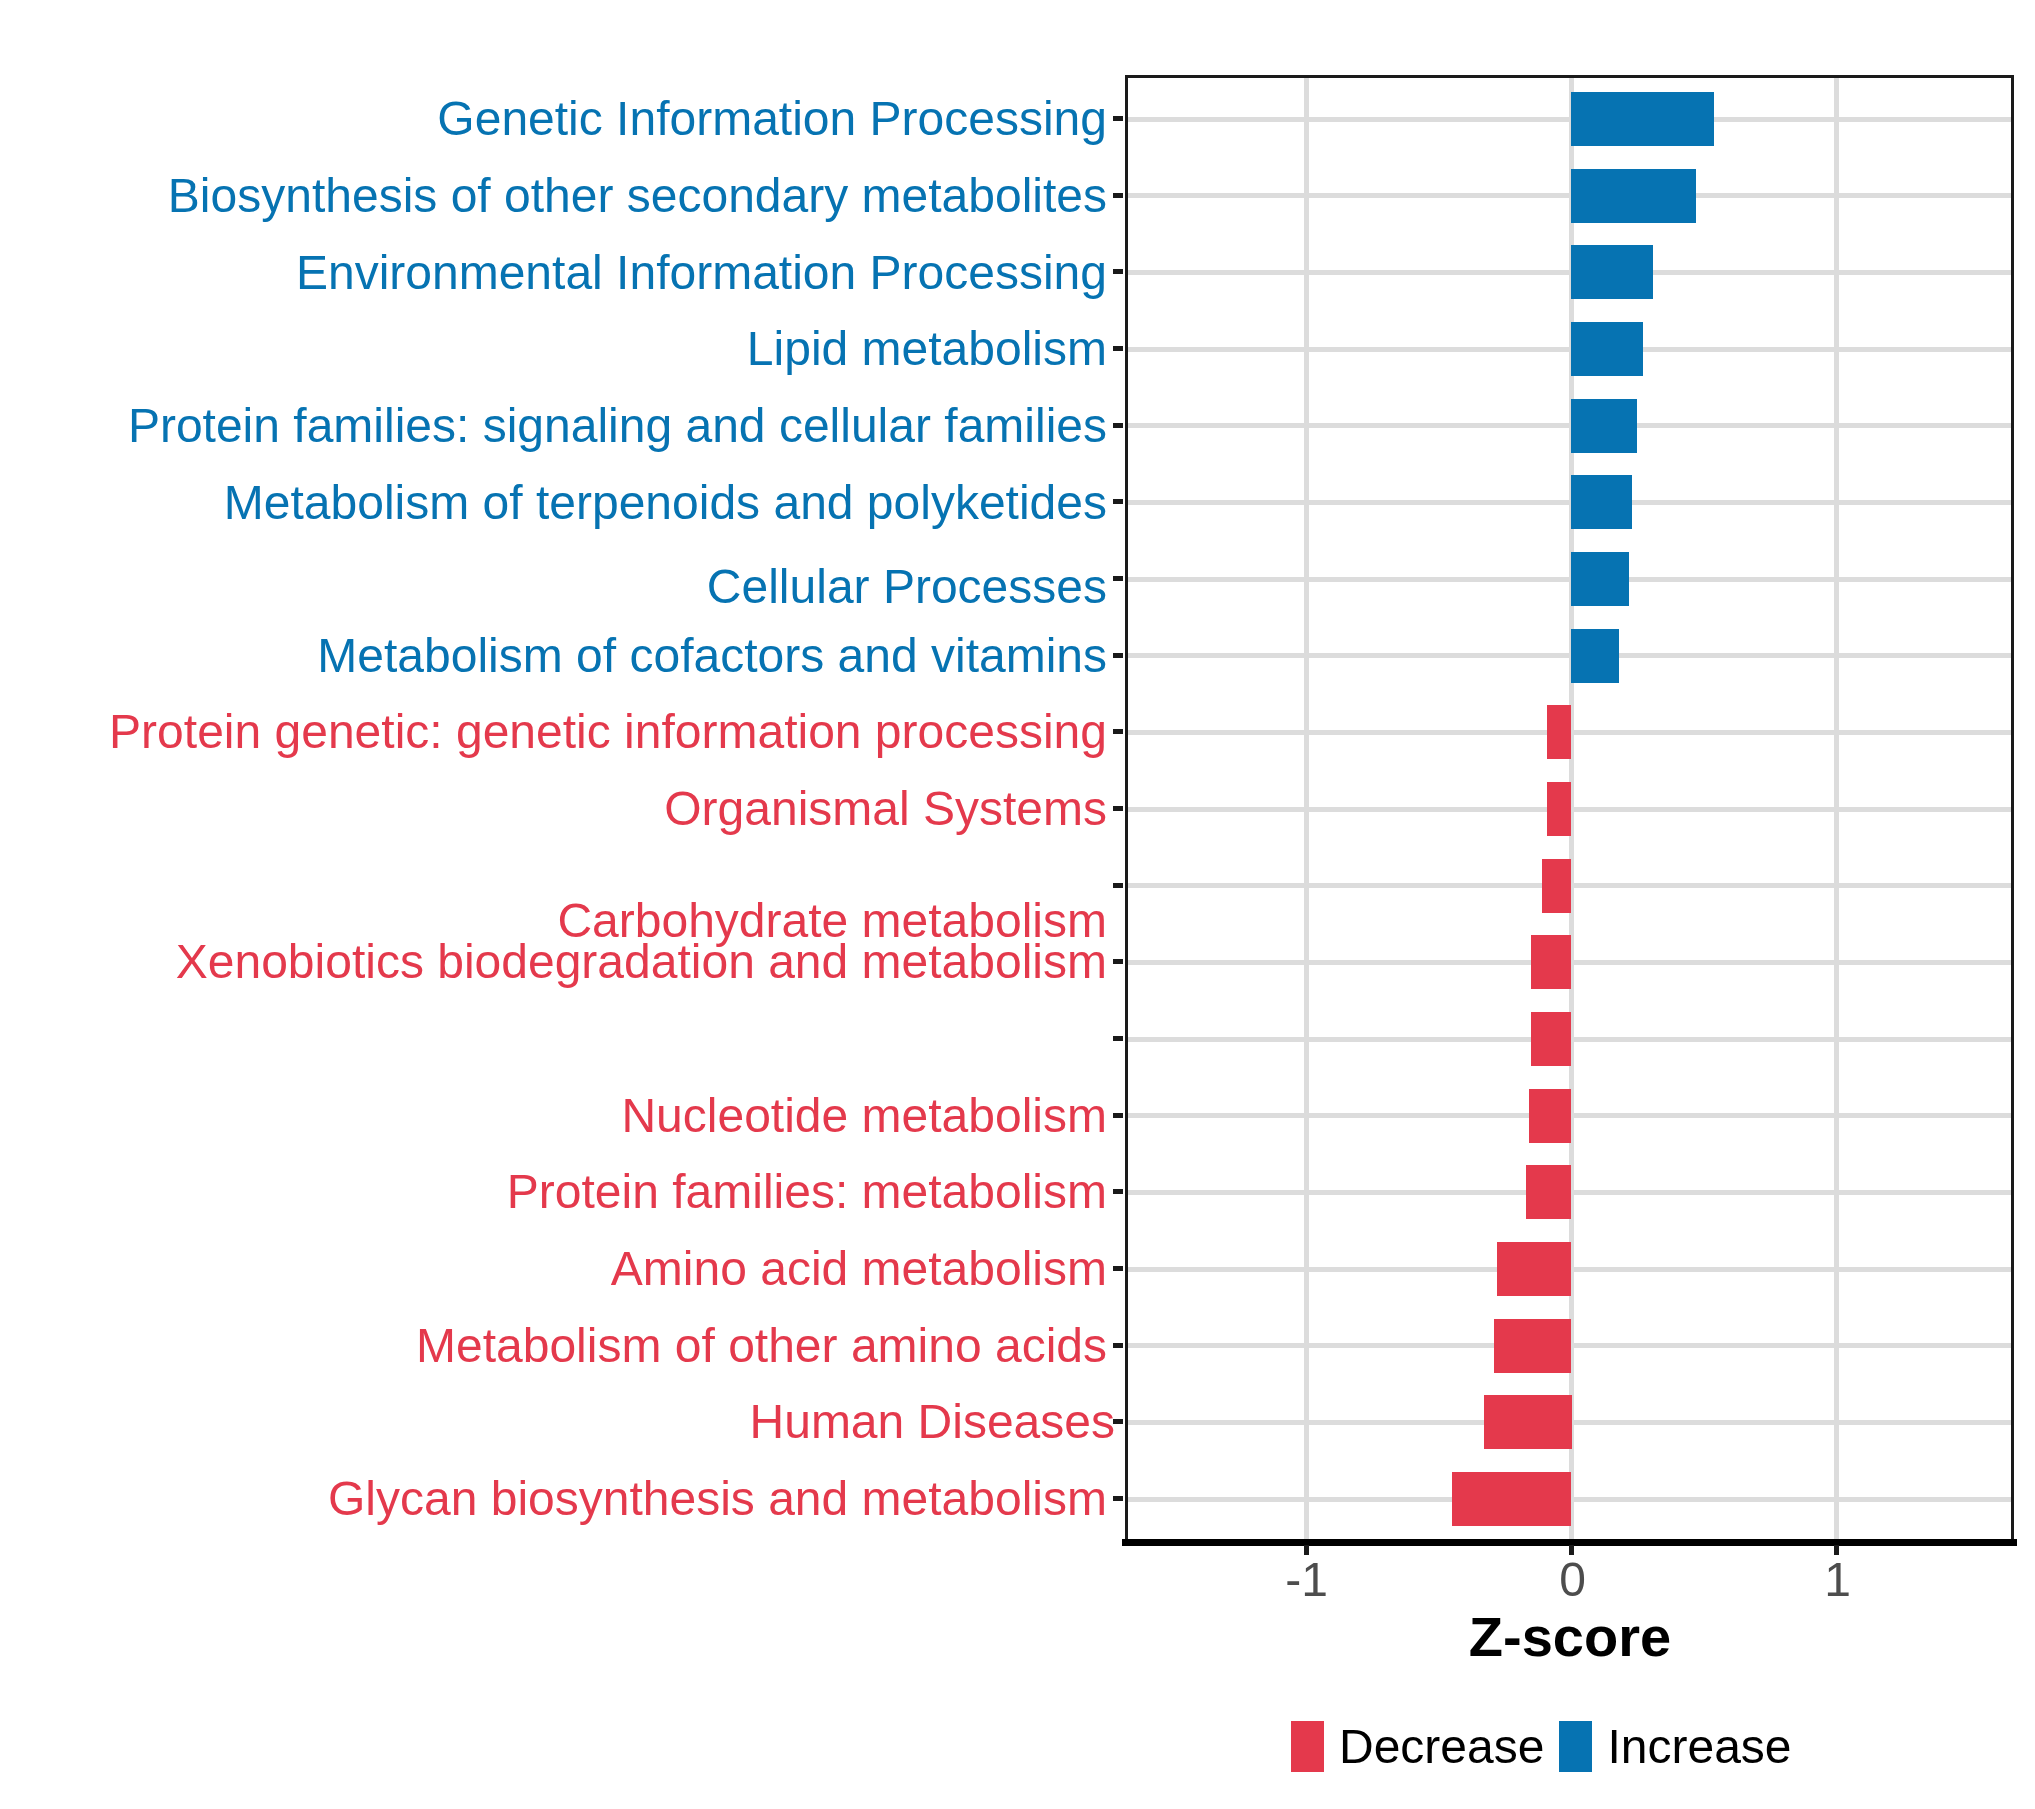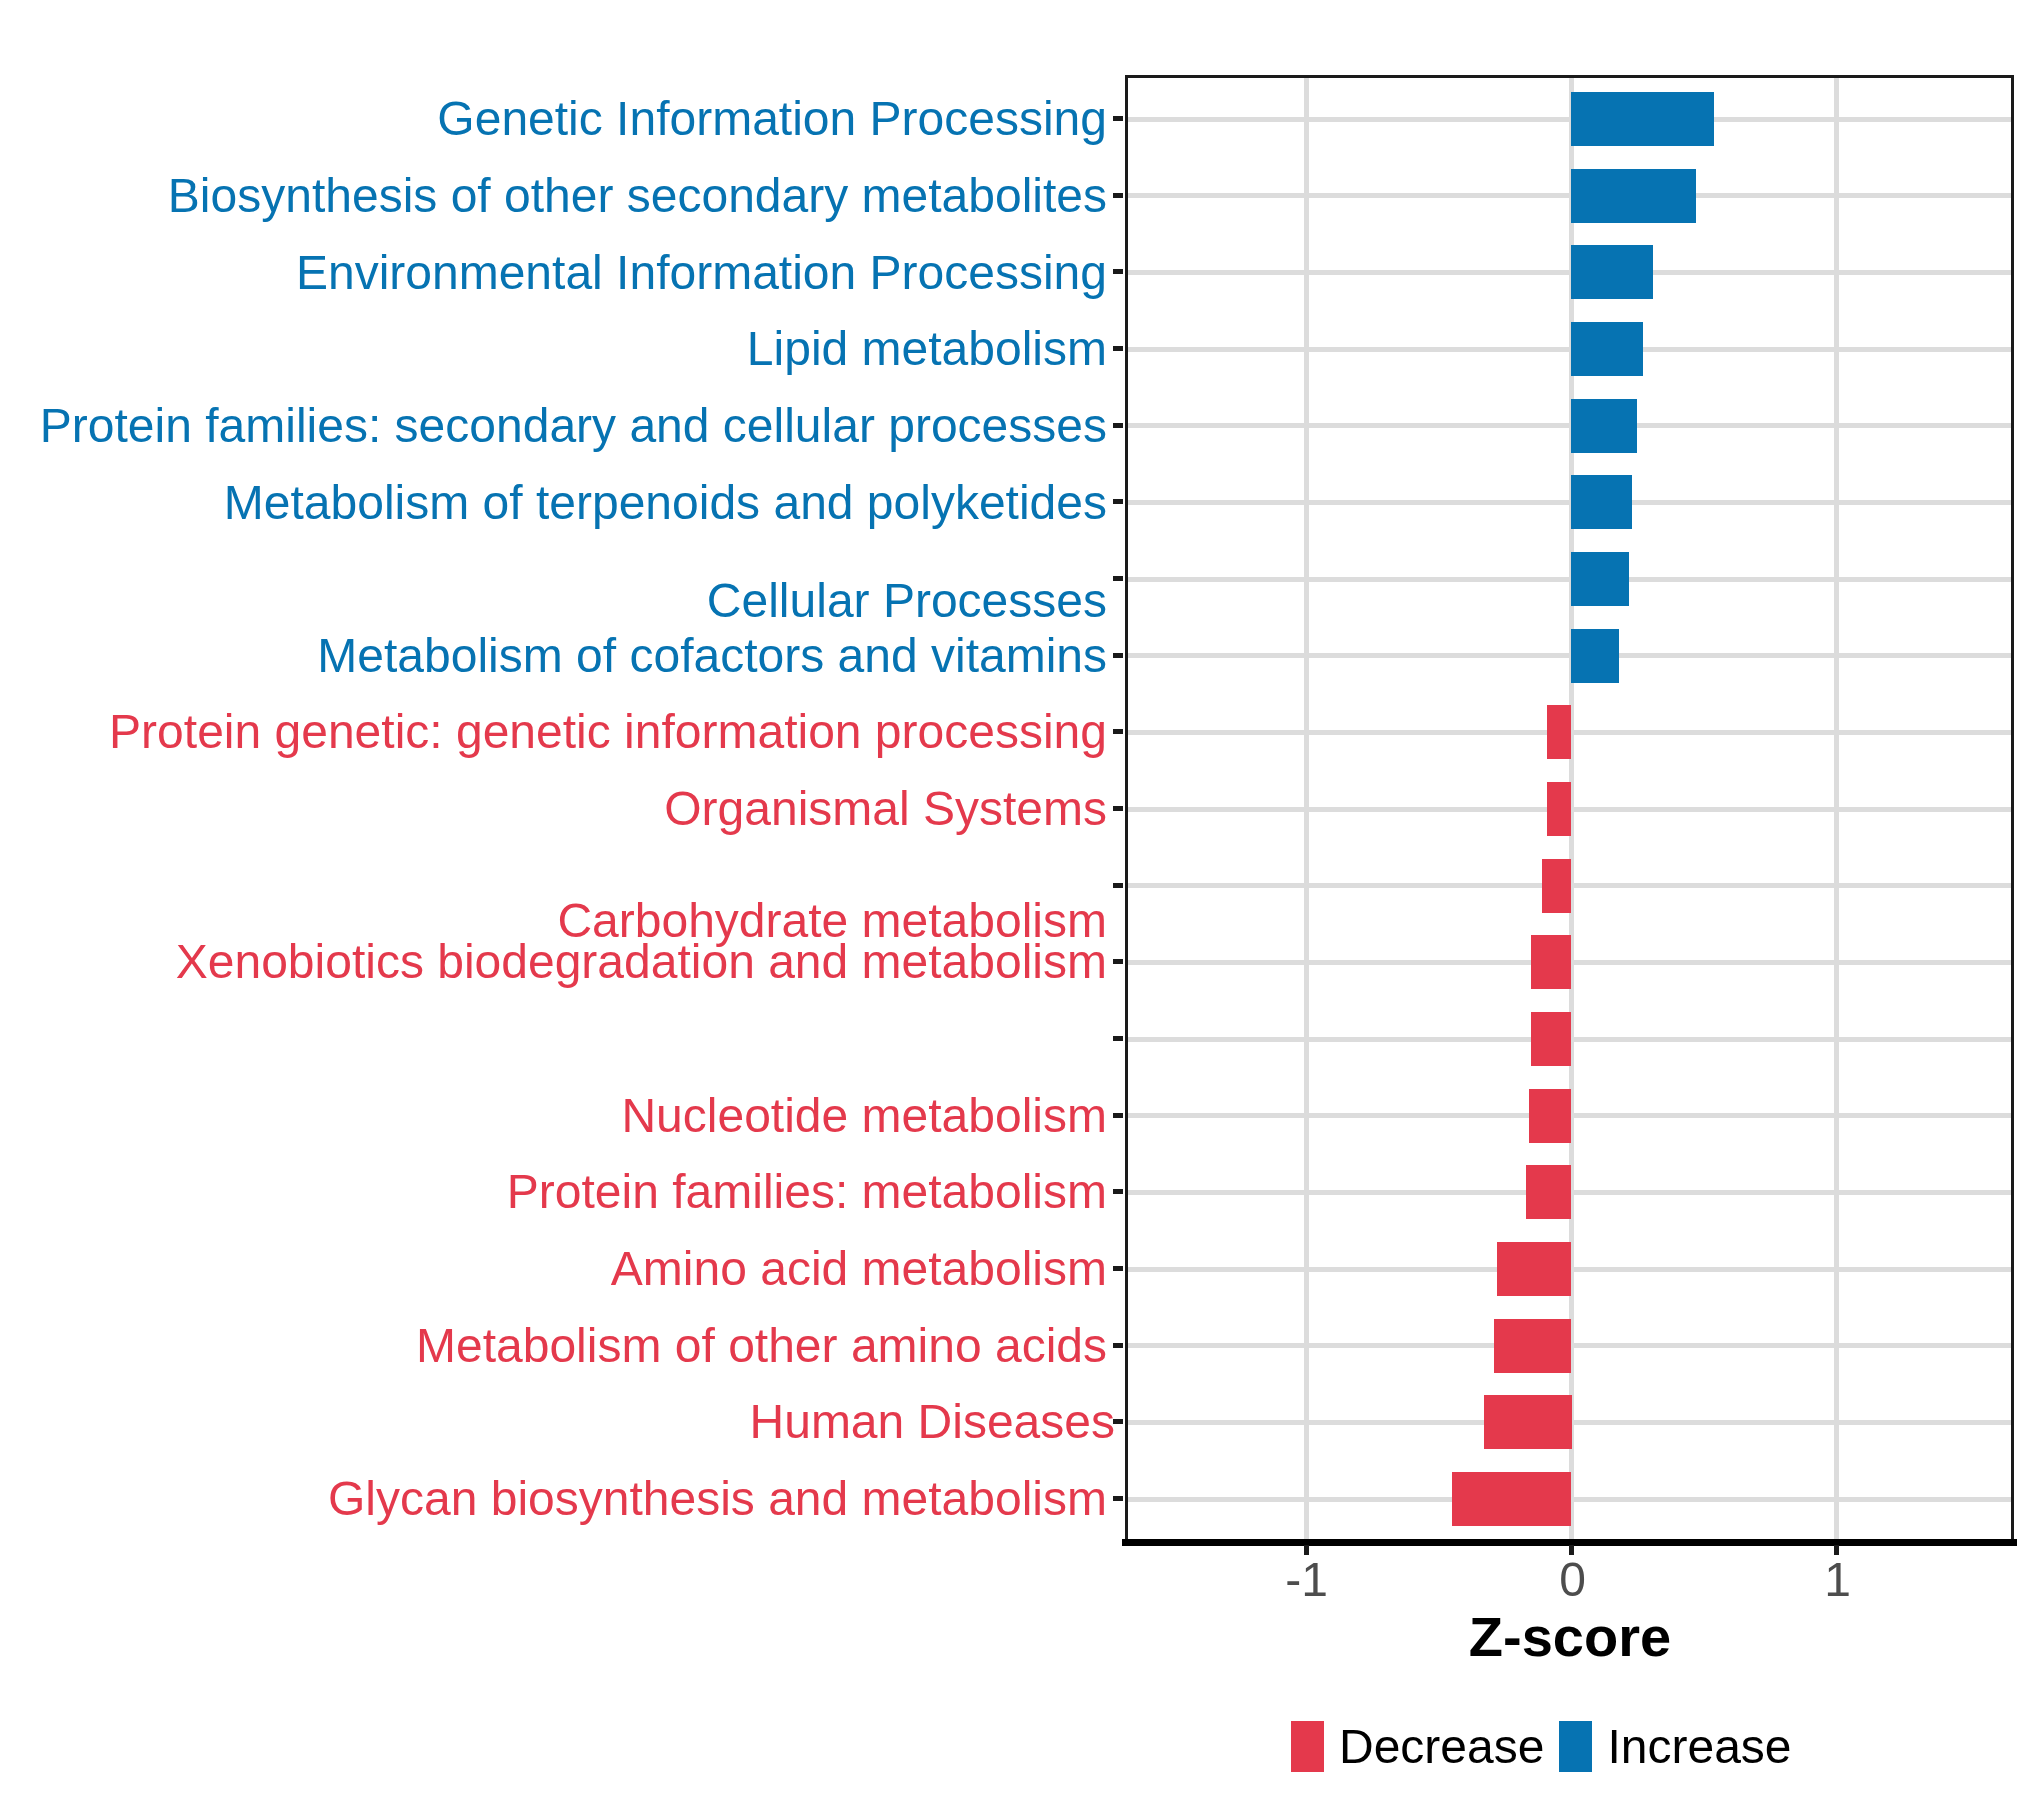--- a/index.html
+++ b/index.html
@@ -80,25 +80,25 @@
   </div>
 <div class="y-tick" style="top: 116px;"></div>
     <div class="cat-label" style="top: 92px; color: rgb(6, 115, 178);">Genetic Information Processing</div>
     <div class="y-tick" style="top: 193px;"></div>
     <div class="cat-label" style="top: 169px; color: rgb(6, 115, 178);">Biosynthesis of other secondary metabolites</div>
     <div class="y-tick" style="top: 269px;"></div>
     <div class="cat-label" style="top: 246px; color: rgb(6, 115, 178);">Environmental Information Processing</div>
     <div class="y-tick" style="top: 346px;"></div>
     <div class="cat-label" style="top: 322px; color: rgb(6, 115, 178);">Lipid metabolism</div>
     <div class="y-tick" style="top: 423px;"></div>
-    <div class="cat-label" style="top: 399px; color: rgb(6, 115, 178);">Protein families: secondary and cellular processes</div>
+    <div class="cat-label" style="top: 399px; color: rgb(6, 115, 178);">Protein families: signaling and cellular families</div>
     <div class="y-tick" style="top: 499px;"></div>
     <div class="cat-label" style="top: 476px; color: rgb(6, 115, 178);">Metabolism of terpenoids and polyketides</div>
     <div class="y-tick" style="top: 576px;"></div>
-    <div class="cat-label" style="top: 574px; color: rgb(6, 115, 178);">Cellular Processes</div>
+    <div class="cat-label" style="top: 560px; color: rgb(6, 115, 178);">Cellular Processes</div>
     <div class="y-tick" style="top: 653px;"></div>
     <div class="cat-label" style="top: 629px; color: rgb(6, 115, 178);">Metabolism of cofactors and vitamins</div>
     <div class="y-tick" style="top: 729px;"></div>
     <div class="cat-label" style="top: 705px; color: rgb(228, 57, 76);">Protein genetic: genetic information processing</div>
     <div class="y-tick" style="top: 806px;"></div>
     <div class="cat-label" style="top: 782px; color: rgb(228, 57, 76);">Organismal Systems</div>
     <div class="y-tick" style="top: 883px;"></div>
     <div class="cat-label" style="top: 894px; color: rgb(228, 57, 76);">Carbohydrate metabolism</div>
     <div class="y-tick" style="top: 959px;"></div>
     <div class="cat-label" style="top: 935px; color: rgb(228, 57, 76);">Xenobiotics biodegradation and metabolism</div>

